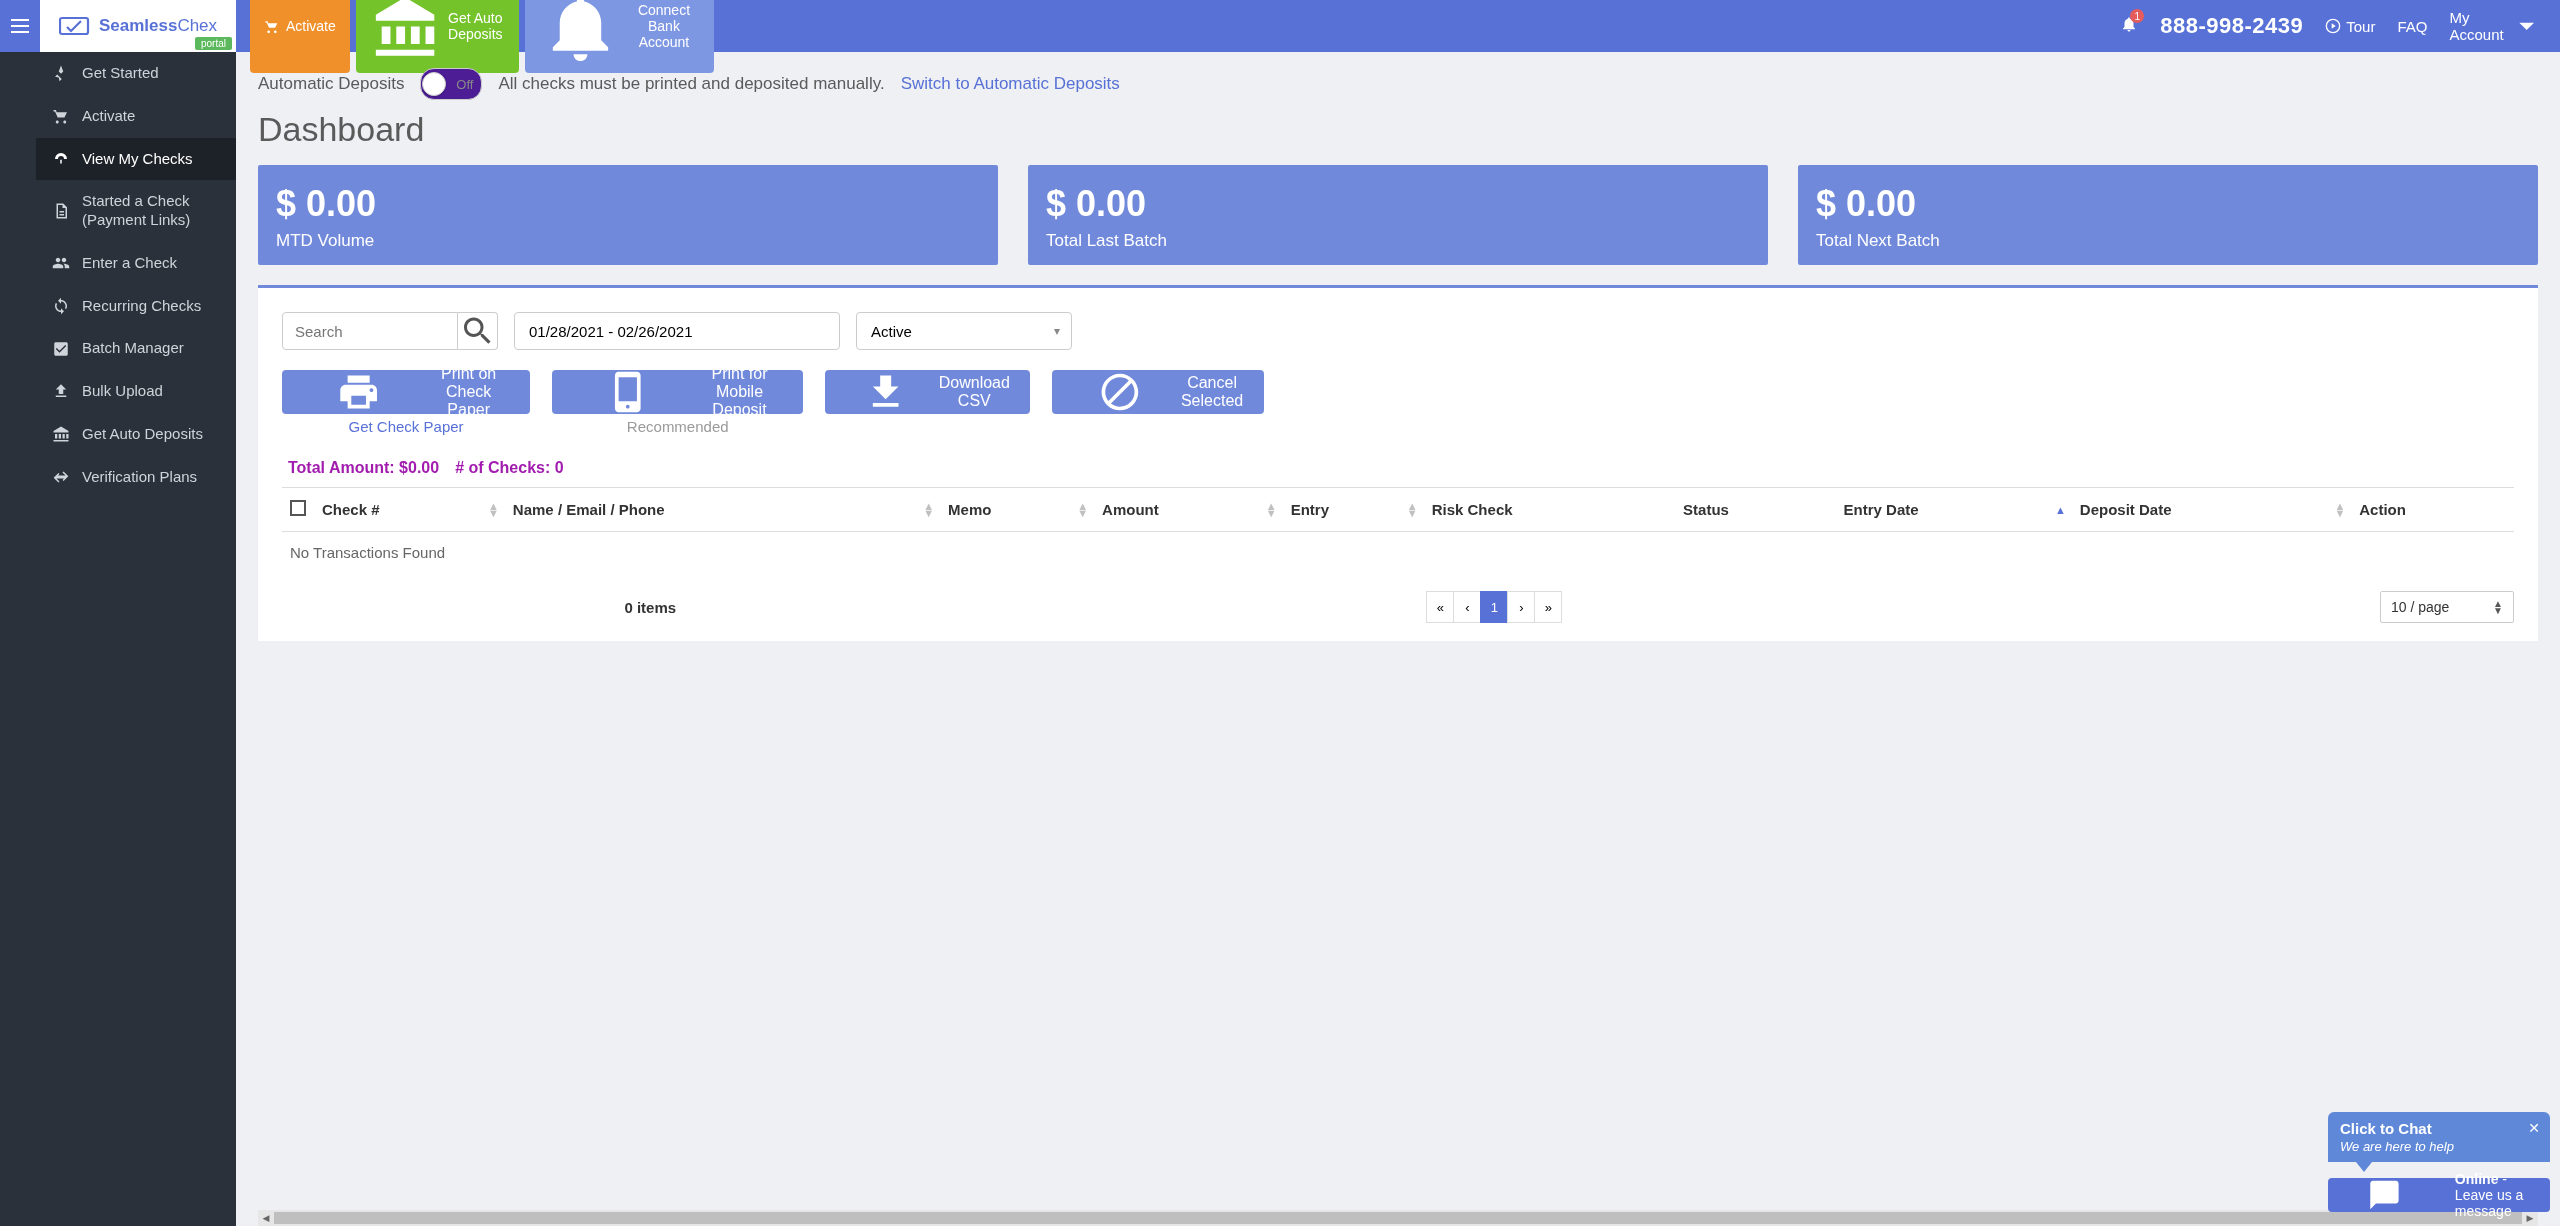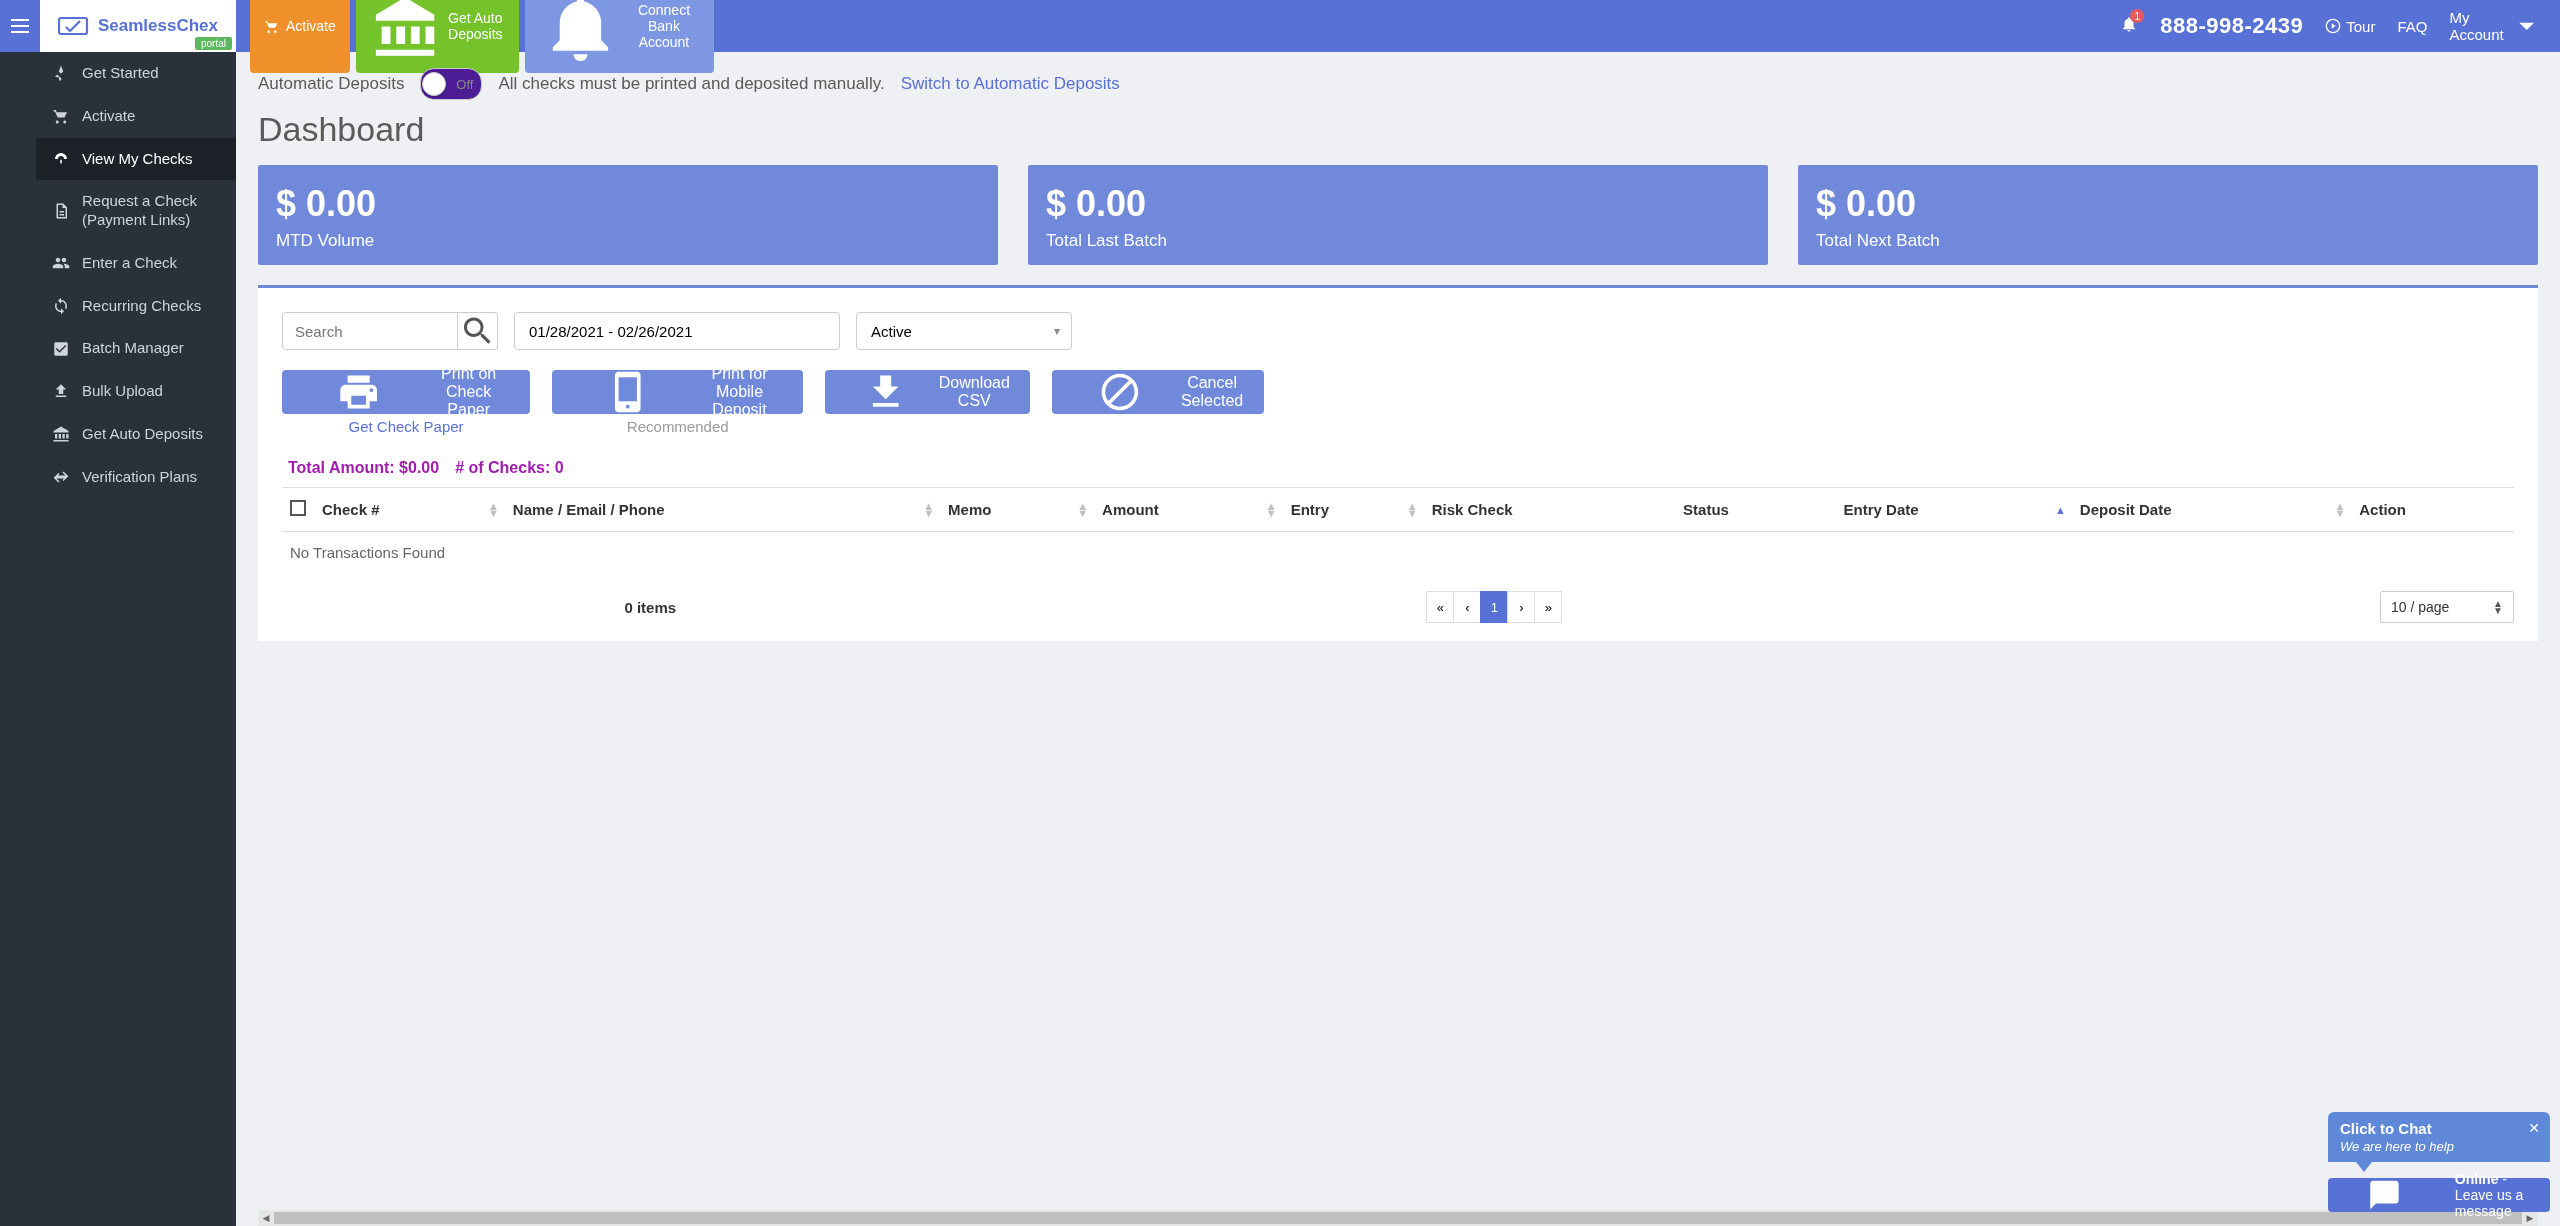--- a/index.html
+++ b/index.html
@@ -30,21 +30,21 @@
     background:#fff;
     height:52px;
     width:196px;
     display:flex;
     align-items:center;
     justify-content:center;
     position:relative;
   }
   .logo-svg { display:flex; align-items:center; gap:6px; }
   .logo-text { font-weight:600; color:#5871d6; font-size:17px; }
-  .logo-text .bold { font-weight:700; }
+  .logo-text .bold { font-weight:400; }
   .portal-badge {
     position:absolute; bottom:2px; right:4px;
     background:#5cb85c; color:#fff;
     font-size:10px; padding:1px 6px; border-radius:2px;
   }
   .action-buttons { display:flex; gap:6px; margin-left:14px; }
   .btn { padding:6px 14px; border-radius:4px; display:flex; align-items:center; gap:6px; color:#fff; font-size:14px; cursor:pointer; border:none; font-weight:500; }
   .btn-orange { background:#f0902b; }
   .btn-green { background:#75c32b; }
   .btn-light { background:#7e97e2; }
@@ -262,21 +262,21 @@
         </svg>
       </span>
     <span class="side-label">View My Checks</span>
   </div>
   <div class="side-item">
     <span class="side-icon">
         <svg viewBox="0 0 24 24" fill="#cfd4da">
           <path d="M6 2h9l5 5v15H6V2zm2 2v16h10V8h-4V4H8zm2 8h6v2h-6v-2zm0 4h6v2h-6v-2z"></path>
         </svg>
       </span>
-    <span class="side-label">Request a Check (Payment Links)</span>
+    <span class="side-label">Started a Check (Payment Links)</span>
   </div>
   <div class="side-item">
     <span class="side-icon">
         <svg viewBox="0 0 24 24" fill="#cfd4da">
           <path d="M16 11c1.7 0 3-1.3 3-3s-1.3-3-3-3-3 1.3-3 3 1.3 3 3 3zm-8 0c1.7 0 3-1.3 3-3S9.7 5 8 5 5 6.3 5 8s1.3 3 3 3zm0 2c-2.3 0-7 1.2-7 3.5V19h14v-2.5c0-2.3-4.7-3.5-7-3.5zm8 0c-.3 0-.6 0-.9.1 1.2.9 1.9 2 1.9 3.4V19h6v-2.5c0-2.3-4.7-3.5-7-3.5z"></path>
         </svg>
       </span>
     <span class="side-label">Enter a Check</span>
   </div>
   <div class="side-item">

